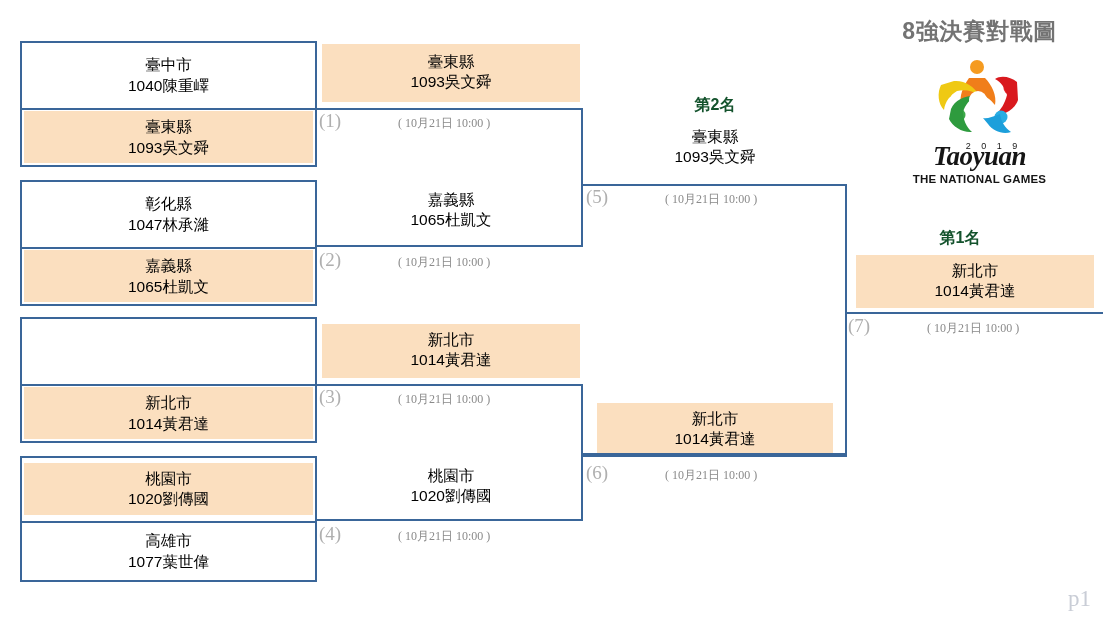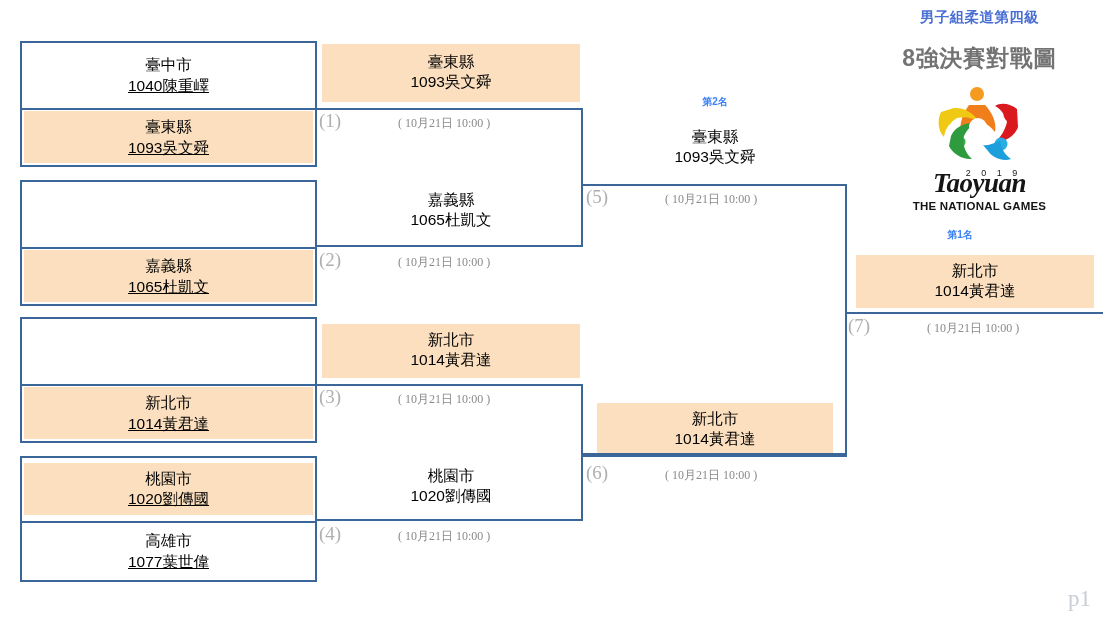--- a/index.html
+++ b/index.html
@@ -17,21 +17,21 @@
     display: flex;
     flex-direction: column;
     align-items: center;
     justify-content: center;
     line-height: 1.30;
     font-size: 15.5px;
     color: #000000;
     white-space: nowrap;
   }
   .cell .org  { display: block; }
-  .cell .ath  { display: block; text-decoration: underline; }
+  .cell .ath  { display: block; }
 
   
   .pairframe {
     position: absolute;
     border: 2px solid #3A6699;
     background: transparent;
   }
   .pairdiv {            
     position: absolute;
     height: 2px;
@@ -72,23 +72,23 @@
   }
   .matchdate {
     position: absolute;
     font-family: "Liberation Serif", "DejaVu Serif", serif;
     font-size: 12px;
     color: #8A8A8A;
     white-space: nowrap;
   }
   .placelabel {
     position: absolute;
-    font-size: 10px;
+    font-size: 16px;
     font-weight: bold;
-    color: #3b82f6;
+    color: #14532d;
     text-align: center;
     white-space: nowrap;
   }
 
   
   #header { position: absolute; left: 856px; top: 0px; width: 247px; text-align: center; }
   #subtitle {
     font-size: 14.5px; font-weight: bold; color: #4A6FD4;
     letter-spacing: .4px; margin-top: 8px;
   }
@@ -117,21 +117,20 @@
     font-family: "Liberation Serif", "DejaVu Serif", serif;
     font-size: 23px; color: #C9CDD6; text-align: center;
   }
 </style>
 </head>
 <body>
 
 <div id="stage">
 
   <div id="header">
-    <div id="subtitle">男子組柔道第四級</div>
     <div id="maintitle">8強決賽對戰圖</div>
 
     <div id="logo-wrap">
       <svg width="110" height="86" viewBox="0 0 110 86">
 
         <g>
 
           <circle cx="52" cy="12" r="7" fill="#F59B20"></circle>
           <path d="M44 23 C38 31 34 42 36 50 C40 45 46 40 53 38 C60 40 66 45 70 50 C72 41 67 30 60 23 Z" fill="#F07E1A"></path>
 
@@ -164,20 +163,24 @@
     <span class="ath">1040陳重嶧</span>
   </div>
   <div class="cell" style="left:22px; top:110px; width:293px; height:55px;">
     <span class="org">臺東縣</span>
     <span class="ath">1093吳文舜</span>
   </div>
 
   <div class="fillbox" style="left:24px; top:250px; width:289px; height:52px;"></div>
   <div class="pairframe" style="left:20px; top:180px; width:297px; height:126px;"></div>
   <div class="pairdiv" style="left:20px; top:247px; width:297px;"></div>
+  <div class="cell" style="left:22px; top:182px; width:293px; height:65px;">
+    <span class="org">彰化縣</span>
+    <span class="ath">1047林承濰</span>
+  </div>
   <div class="cell" style="left:22px; top:249px; width:293px; height:55px;">
     <span class="org">嘉義縣</span>
     <span class="ath">1065杜凱文</span>
   </div>
 
   <div class="fillbox" style="left:24px; top:387px; width:289px; height:52px;"></div>
   <div class="pairframe" style="left:20px; top:317px; width:297px; height:126px;"></div>
   <div class="pairdiv" style="left:20px; top:384px; width:297px;"></div>
   <div class="cell" style="left:22px; top:386px; width:293px; height:55px;">
     <span class="org">新北市</span>

